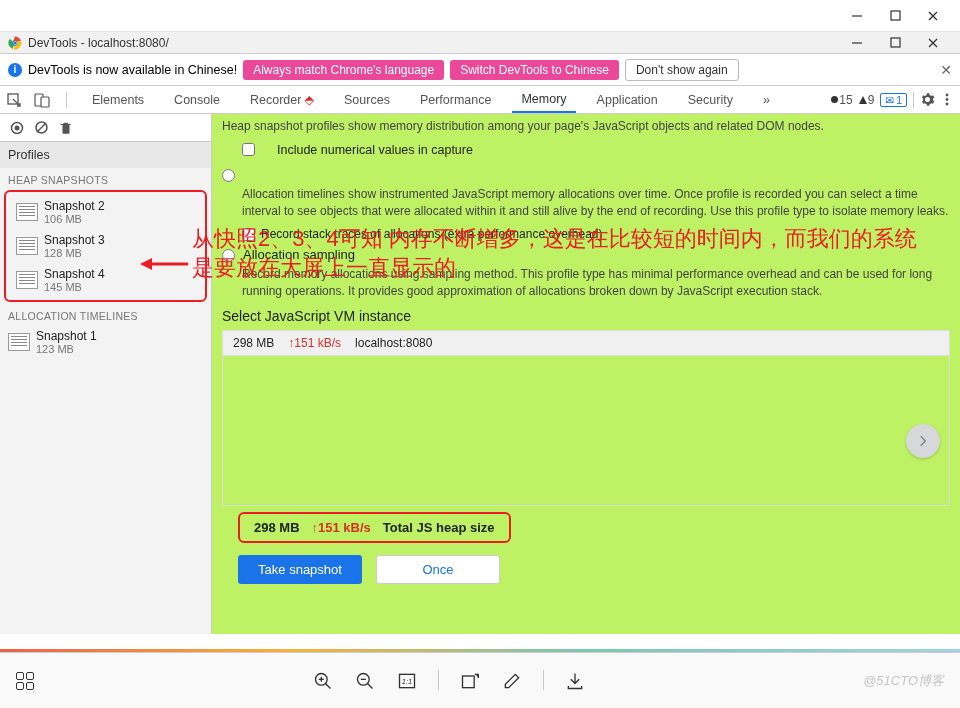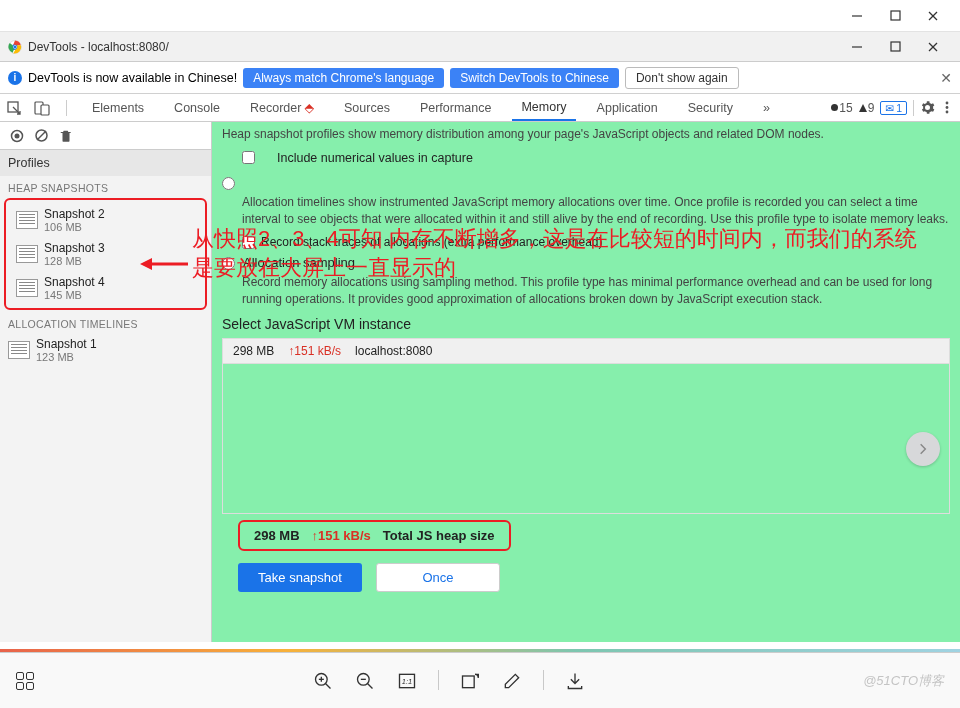--- a/index.html
+++ b/index.html
@@ -1,27 +1,27 @@
 <!DOCTYPE html>
 <html><head>
 <meta charset="utf-8">
 <style>
   * { box-sizing: border-box; margin: 0; padding: 0; font-family: "Segoe UI", Arial, sans-serif; }
   body { width: 960px; height: 708px; background: #fff; overflow: hidden; position: relative; }
   
   .outer-titlebar { height: 32px; background: #fff; display: flex; align-items: center; justify-content: flex-end; padding: 0 8px; border-bottom: 1px solid #e3e3e3; }
   .win-btn { width: 38px; height: 24px; display:flex; align-items:center; justify-content:center; color:#333; }
   
-  .devtools-titlebar { height: 30px; background: #f1f1f1; display:flex; align-items:center; padding:0 8px; border-bottom:1px solid #ccc; }
+  .devtools-titlebar { height: 22px; background: #f1f1f1; display:flex; align-items:center; padding:0 8px; border-bottom:1px solid #ccc; }
   .devtools-titlebar .title { font-size:12px; color:#333; margin-left:6px; flex:1; }
   .chrome-logo { width:14px; height:14px; }
   
   .lang-bar { height: 32px; display:flex; align-items:center; padding:0 8px; gap:6px; border-bottom:1px solid #d0d0d0; font-size:12.5px; }
   .info-dot { width:14px; height:14px; border-radius:50%; background:#1a73e8; color:#fff; font-size:10px; display:flex; align-items:center; justify-content:center; font-weight:bold; }
-  .lang-bar .pill { padding: 3px 10px; border-radius:3px; color:#fff; background:#3b82f6; font-size:12px; }
+  .lang-bar .pill { padding: 3px 10px; border-radius:3px; color:#fff; background:#ec4899; font-size:12px; }
   .lang-bar .pill-outline { padding: 3px 10px; border:1px solid #bbb; border-radius:3px; font-size:12px; color:#333; }
   .lang-close { margin-left:auto; color:#666; font-size:14px; }
 
   .tabs-bar { height: 28px; display:flex; align-items:center; border-bottom:1px solid #ccc; font-size:12.5px; color:#555; padding:0 6px; gap:12px; }
   .tabs-bar .tab { padding:0 9px; height:100%; display:flex; align-items:center; gap:3px; }
   .tabs-bar .tab.active { color:#333; border-bottom:2px solid #1a73e8; }
   .tabs-bar .icon { color:#555; }
   .tabs-right { margin-left:auto; display:flex; align-items:center; gap:6px; font-size:12px; }
   .err-badge { display:flex; align-items:center; gap:1px; }
   .err-dot { width:7px; height:7px; border-radius:50%; background:#333; }
@@ -34,21 +34,21 @@
   .sidebar-toolbar { height:28px; display:flex; align-items:center; gap:10px; padding:0 10px; border-bottom:1px solid #ccc; background:#fff; color:#555; }
   .sidebar-section { background:#e7e7e7; font-size:12.5px; padding:6px 8px; color:#333; }
   .heap-label { font-size:10.5px; color:#777; padding:6px 8px 2px 8px; letter-spacing:0.3px; }
   .profile-item { display:flex; align-items:center; gap:6px; padding:3px 8px; font-size:12px; color:#222; margin:2px 0; }
   .profile-icon { width:22px; height:18px; background:#fff; border:1px solid #999; position:relative; }
   .profile-icon::before { content:""; position:absolute; inset:2px; background:repeating-linear-gradient(#888 0 1px, transparent 1px 3px); }
   .profile-text .line1 { font-size:12px; }
   .profile-text .line2 { font-size:11px; color:#777; }
   .red-box-snapshots { border:2px solid #ec1c24; border-radius:6px; margin:2px 4px; padding:2px 2px; }
 
-  .main-panel { flex:1; background:#86efac; position:relative; padding:0 10px 8px 10px; overflow:hidden; }
+  .main-panel { flex:1; background:#bef264; position:relative; padding:0 10px 8px 10px; overflow:hidden; }
   .desc-text { font-size:12px; color:#444; margin:4px 0 8px 0; line-height:1.4; }
   .checkbox-row { display:flex; align-items:center; gap:22px; margin:2px 0 10px 20px; font-size:12.5px; color:#222; }
   .checkbox-row input { width:13px; height:13px; }
   .radio-row { display:flex; align-items:flex-start; gap:8px; font-size:13px; color:#222; }
   .radio-row input { margin-top:2px; }
   .sub-check { margin:6px 0 2px 20px; display:flex; align-items:center; gap:6px; font-size:12px; color:#222; }
   
   .section-title { font-size:14px; color:#222; margin:6px 0; }
   
   .vm-header-row { background:#f0f0f0; border:1px solid #ddd; height:26px; display:flex; align-items:center; font-size:12px; padding:0 10px; gap:14px; }

